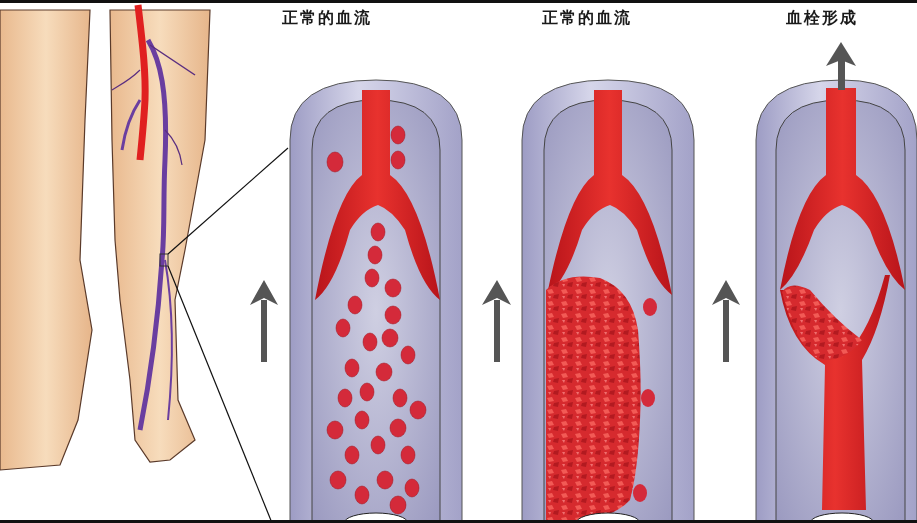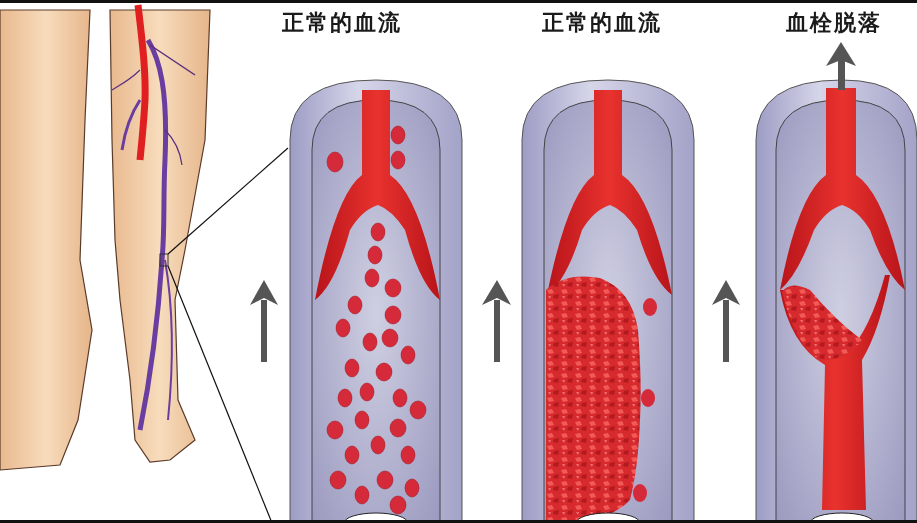--- a/index.html
+++ b/index.html
@@ -1,29 +1,29 @@
 <!DOCTYPE html>
 <html><head>
 <meta charset="utf-8">
 <style>
   html,body{margin:0;padding:0;}
   body{width:917px;height:523px;overflow:hidden;background:#fff;position:relative;font-family:"DejaVu Sans",sans-serif;}
   .topbar{position:absolute;left:0;top:0;width:917px;height:3px;background:#111;}
   .botbar{position:absolute;left:0;bottom:0;width:917px;height:3px;background:#111;}
-  .label{position:absolute;top:8px;font-size:22px;font-weight:bold;color:#1a1a1a;letter-spacing:2px;white-space:nowrap;}
+  .label{position:absolute;top:8px;font-size:16px;font-weight:bold;color:#1a1a1a;letter-spacing:2px;white-space:nowrap;}
   svg{position:absolute;left:0;top:0;}
 </style>
 </head>
 <body>
 
 <div class="topbar"></div>
 
 <div class="label" style="left:282px;">正常的血流</div>
 <div class="label" style="left:542px;">正常的血流</div>
-<div class="label" style="left:786px;">血栓脱落</div>
+<div class="label" style="left:786px;">血栓形成</div>
 
 <svg width="917" height="523" viewBox="0 0 917 523">
   <defs>
     <linearGradient id="skin" x1="0" x2="1">
       <stop offset="0" stop-color="#e9b98e"></stop>
       <stop offset="0.5" stop-color="#f7dcbc"></stop>
       <stop offset="1" stop-color="#e6b58a"></stop>
     </linearGradient>
     <linearGradient id="wall" x1="0" x2="1">
       <stop offset="0" stop-color="#9d9cc4"></stop>

